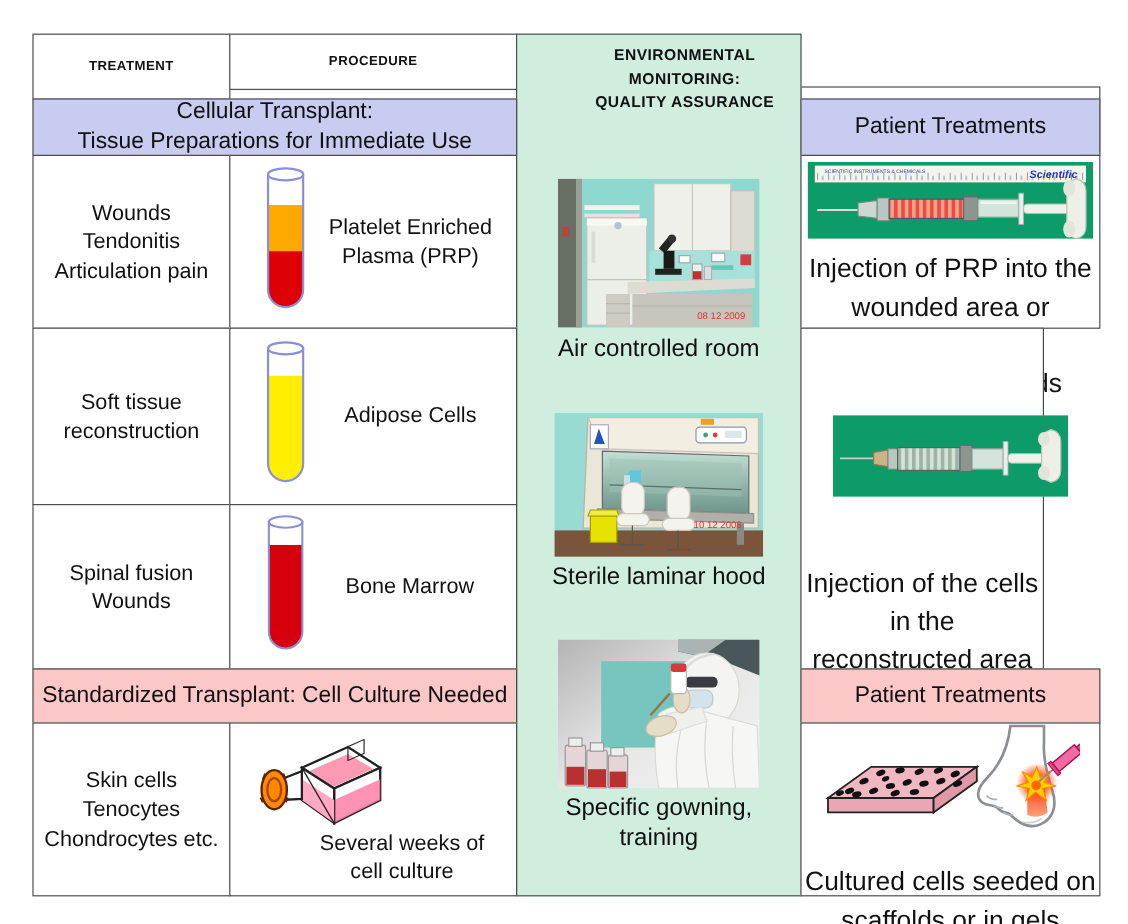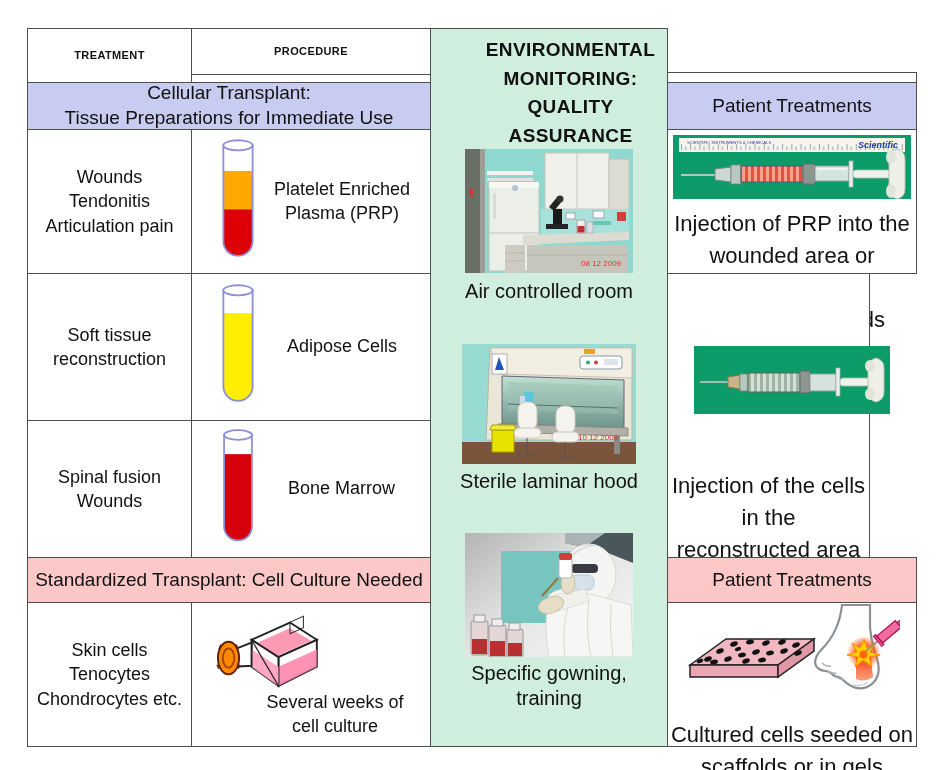--- a/index.html
+++ b/index.html
@@ -12,21 +12,21 @@
   .banner-blue{background:#c8ccf0;}
   .banner-pink{background:#fcc7c7;}
   .banner{display:flex;align-items:center;justify-content:center;text-align:center;
           font-size:19px;white-space:pre-line;line-height:1.3;}
   .tcell{display:flex;align-items:center;justify-content:center;text-align:center;
          font-size:18px;white-space:pre-line;line-height:1.35;}
   .pcell{display:flex;align-items:center;}
   .plabel{flex:1;text-align:center;font-size:18px;white-space:pre-line;line-height:1.3;padding-right:6px;}
   .mint{background:#cfeedd;}
   .monhdr{position:absolute;left:0;right:0;top:7px;text-align:center;font-weight:bold;
-          font-size:19px;letter-spacing:.4px;line-height:1.5;white-space:pre-line;padding-left:43px;}
+          font-size:13px;letter-spacing:.4px;line-height:1.5;white-space:pre-line;padding-left:43px;}
   .caption{position:absolute;left:0;right:0;text-align:center;font-size:20px;line-height:1.25;white-space:pre-line;}
   .ftext{text-align:center;font-size:22px;line-height:1.45;white-space:pre-line;}
   svg{display:block;}
 </style>
 </head>
 <body>
 
 <div id="canvas">
 <div id="grid">
 

